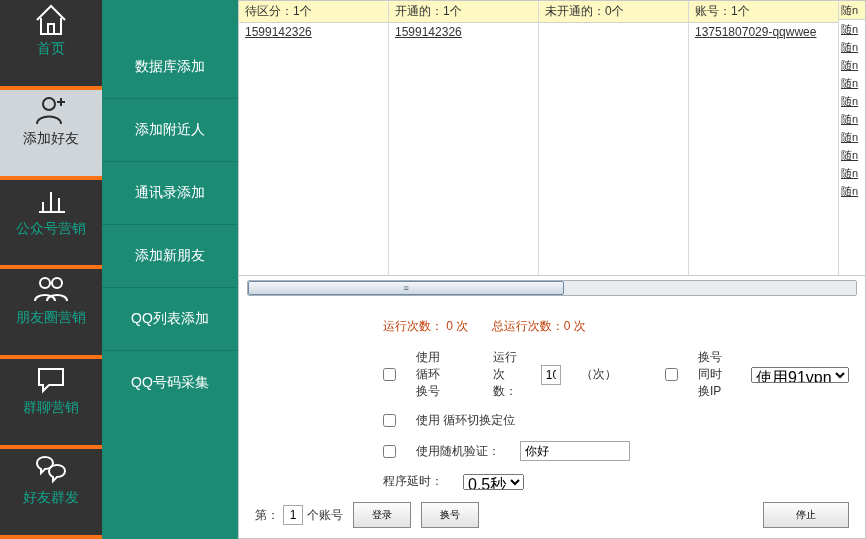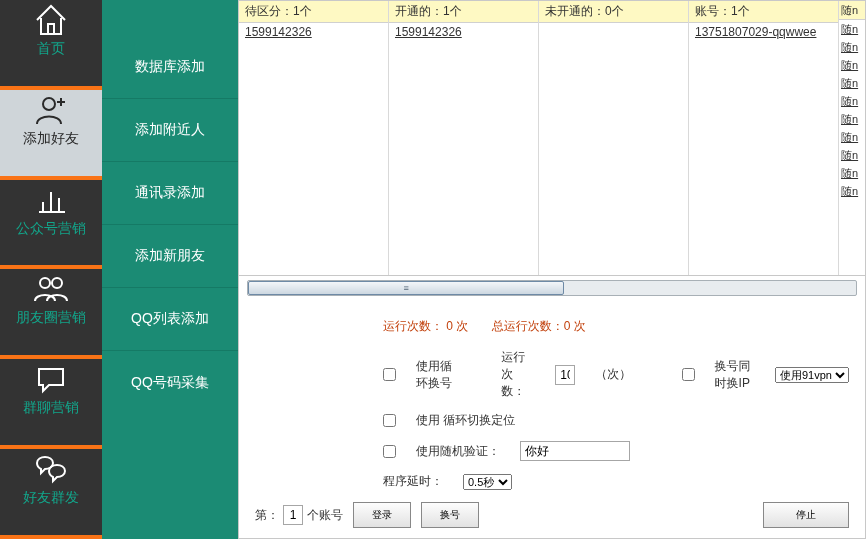--- a/index.html
+++ b/index.html
@@ -35,21 +35,21 @@
 
   .panel { flex: 1; padding: 18px 16px 10px 16px; display: flex; flex-direction: column; color: #333; }
   .run-stats { color: #c2410c; text-align: left; margin-left: 128px; margin-bottom: 14px; }
   .run-stats span { margin-right: 20px; }
   .form-area { margin-left: 128px; display: flex; flex-direction: column; gap: 12px; }
   .form-row { display: flex; align-items: center; gap: 20px; }
   .chk { width: 13px; height: 13px; }
   .txt-in { border:1px solid #a6a6a6; height:20px; padding:0 4px; font-size:12px; }
   .txt-small { width:20px; text-align:center; }
   .txt-mid { width:110px; }
-  .sel { height:16px; font-size:11px; }
+  .sel { height:16px; font-size:16px; }
 
   .bottom { margin-top: auto; padding-top: 12px; display: flex; align-items: center; gap: 10px; }
   .account-line { display:flex; align-items:center; gap:4px; }
   .btn { height: 26px; padding: 0 18px; border: 1px solid #888; background: linear-gradient(#fdfdfd,#e2e2e2); cursor: pointer; font-size: 10px; }
   .spacer { flex: 1; }
 </style>
 </head>
 <body>
 
 <div class="root">

